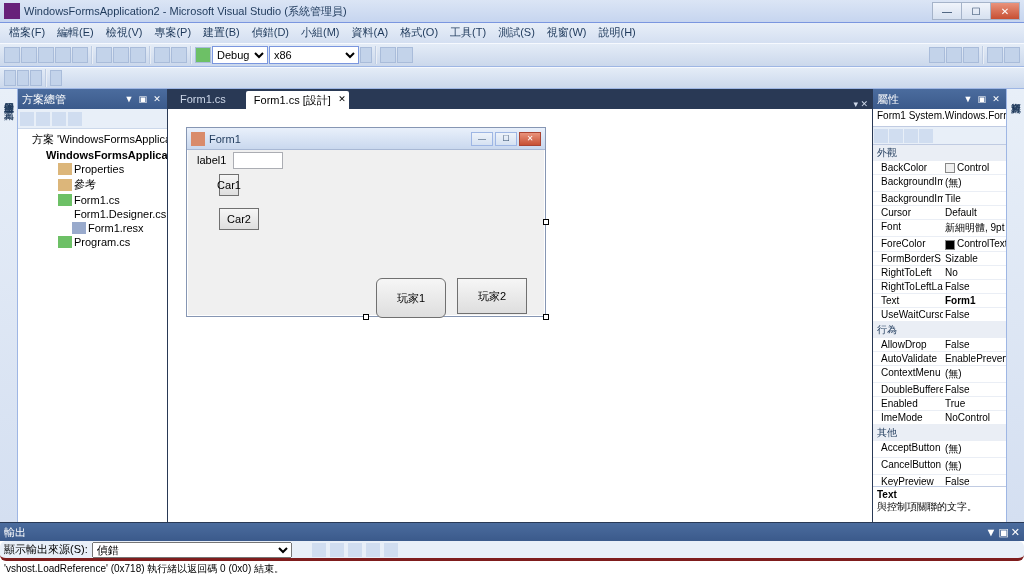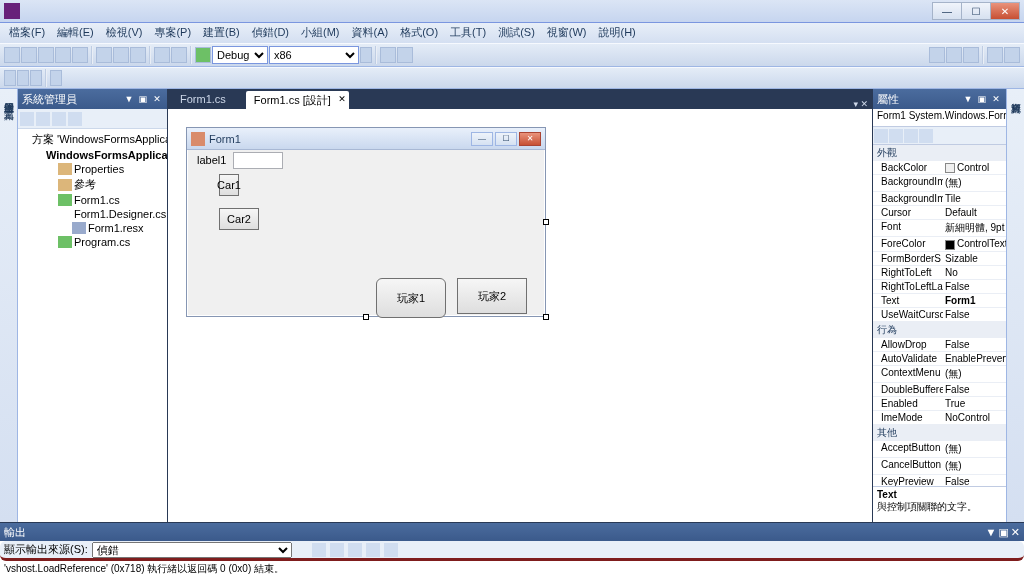--- a/index.html
+++ b/index.html
@@ -88,20 +88,21 @@
 .out-tool .tblk { width: 14px; height: 14px; background: #d0ddf0; display: inline-block; }
 .out-body { flex: 1; overflow: auto; font-family: Consolas, monospace; font-size: 10px; padding: 2px 4px; white-space: nowrap; color: #000; }
 .out-body div { line-height: 1.25; }
 
 </style>
 </head>
 <body>
 
 <div class="titlebar">
   <span class="vsicon"></span>
+  <span>WindowsFormsApplication2 - Microsoft Visual Studio (系統管理員)</span>
   <div class="winbtns">
     <span>—</span>
     <span>☐</span>
     <span class="close">✕</span>
   </div>
 </div>
 
 <div class="menubar">
   <span>檔案(F)</span>
   <span>編輯(E)</span>
@@ -157,21 +158,21 @@
 </div>
 
 <div class="main">
   <div class="vtab">
     <span>伺服器總管</span>
     <span>工具箱</span>
   </div>
 
   <div class="left">
     <div class="panel-head">
-      <span>系統管理員</span>
+      <span>方案總管</span>
       <div class="pin">
         <span>▼</span>
         <span>▣</span>
         <span>✕</span>
       </div>
     </div>
     <div class="tree-toolb">
       <span></span>
       <span></span>
       <span></span>

